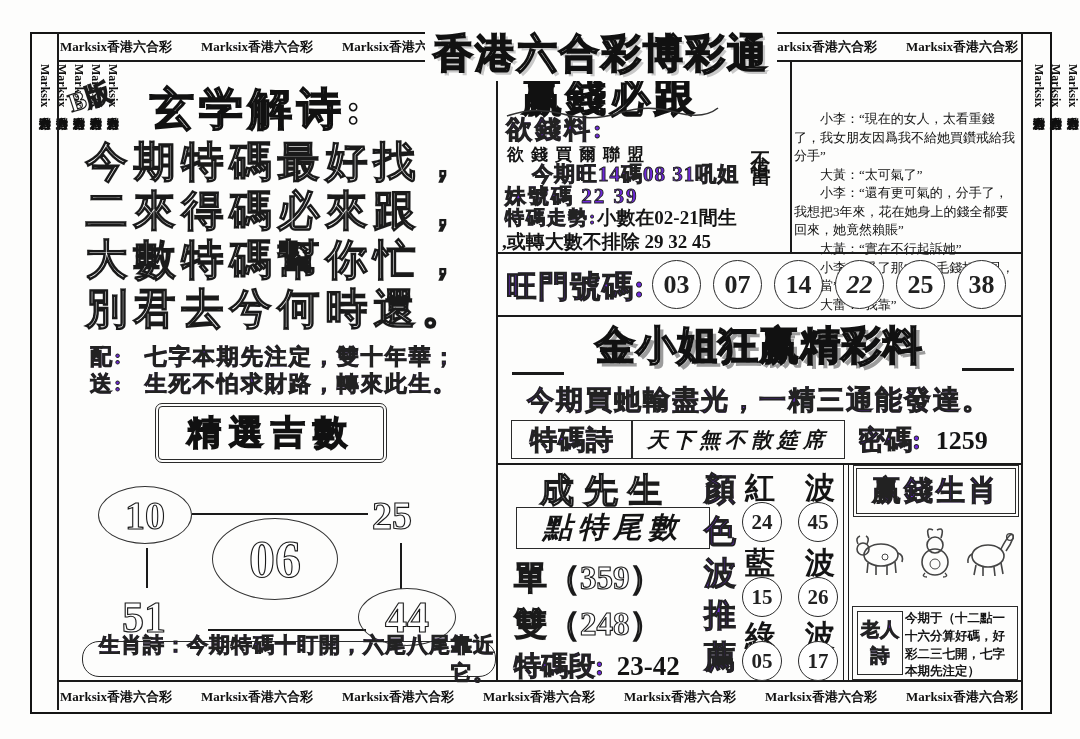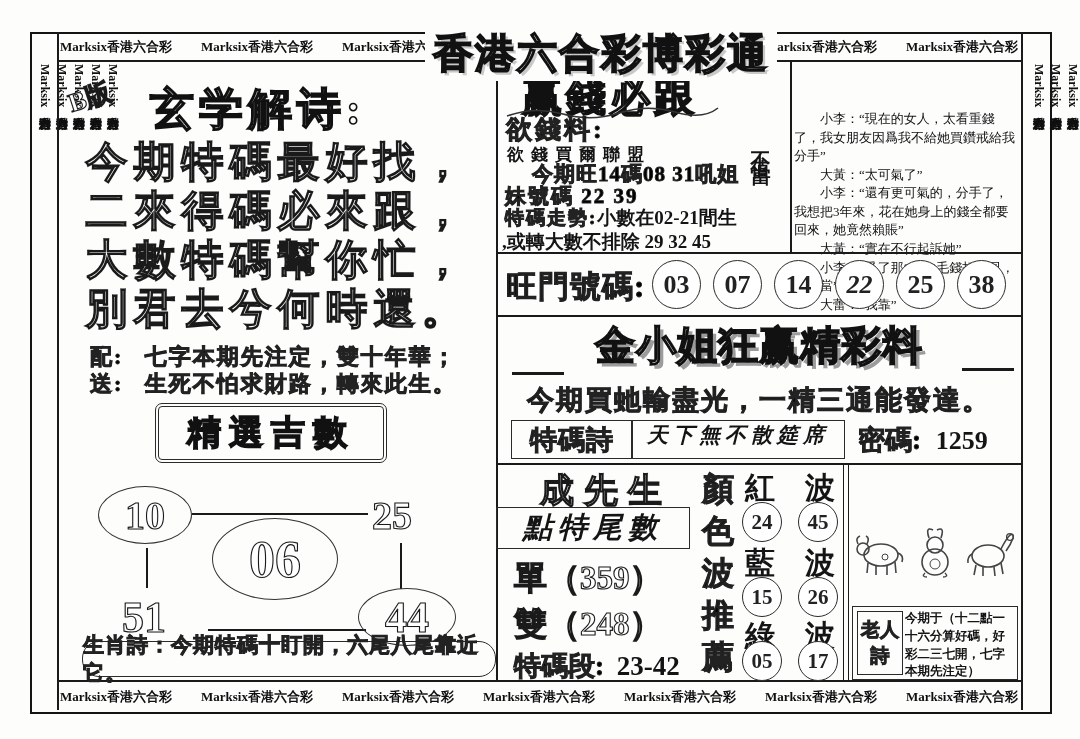--- a/index.html
+++ b/index.html
@@ -1,21 +1,21 @@
 <!DOCTYPE html>
 <html><head>
 <meta charset="utf-8">
 <style>
   html,body{margin:0;padding:0;background:#e8e8e6;}
   #canvas{position:relative;width:1080px;height:739px;background:#fdfdfc;overflow:hidden;
           font-family:"Liberation Serif","DejaVu Serif",serif;color:#161616;}
   .abs{position:absolute;}
   .ol{color:#fff;-webkit-text-stroke:1.1px #1a1a1a;text-shadow:0 0 1px #777;font-weight:700;}
   .ol2{color:#fff;-webkit-text-stroke:1.6px #111;font-weight:700;}
-  .ol-thin{color:#000000;-webkit-text-stroke:0.9px #222;font-weight:700;}
+  .ol-thin{color:#6d28d9;-webkit-text-stroke:0.9px #222;font-weight:700;text-align:right;}
   .solid{color:#141414;font-weight:700;}
   .hline{background:#1a1a1a;height:2px;}
   .vline{background:#1a1a1a;width:2px;}
   .frame{border:2px solid #141414;}
   .border-strip{display:flex;justify-content:space-between;font-weight:700;font-size:13px;color:#101010;}
   .vstrip{display:flex;flex-direction:column;justify-content:space-between;writing-mode:vertical-rl;
           font-weight:700;font-size:12px;color:#101010;}
   .vstrip span{display:block;}
   .circle-num{border:1.7px solid #2b2b2b;border-radius:50%;display:flex;align-items:center;
           justify-content:center;color:#222;font-weight:700;background:#fff;}
@@ -167,32 +167,32 @@
   <div class="abs hline" style="left:512px;top:372px;width:52px;height:3px;"></div>
   <div class="abs hline" style="left:962px;top:368px;width:52px;height:3px;"></div>
 
   <div class="abs" style="left:497px;top:382px;width:524px;text-align:center;">
     <span class="ol-thin" style="font-size:27px;letter-spacing:2px;">今期買虵輸盡光，一精三通能發達。</span>
   </div>
 
   <div class="abs box" style="left:511px;top:420px;width:120px;height:37px;display:flex;align-items:center;justify-content:center;">
     <span class="ol-thin" style="font-size:27px;letter-spacing:1px;">特碼詩</span>
   </div>
-  <div class="abs box" style="left:631px;top:420px;width:212px;height:37px;display:flex;align-items:flex-start;justify-content:center;">
+  <div class="abs box" style="left:631px;top:420px;width:212px;height:37px;display:flex;align-items:center;justify-content:center;">
     <span class="solid" style="font-size:21px;letter-spacing:5px;font-style:italic;">天下無不散筵席</span>
   </div>
   <div class="abs" style="left:858px;top:422px;font-size:27px;">
     <span class="ol-thin">密碼:</span>
     <span class="solid" style="margin-left:8px;font-size:26px;">1259</span>
   </div>
 
   <div class="abs hline" style="left:497px;top:463px;width:524px;height:1.5px;"></div>
 
   <div class="abs ol" style="left:540px;top:468px;font-size:34px;letter-spacing:10px;">成先生</div>
-  <div class="abs box" style="left:496px;top:507px;width:192px;height:40px;display:flex;align-items:flex-start;justify-content:center;">
+  <div class="abs box" style="left:516px;top:507px;width:192px;height:40px;display:flex;align-items:flex-start;justify-content:center;">
     <span class="solid" style="font-size:29px;letter-spacing:6px;font-style:italic;">點特尾數</span>
   </div>
   <div class="abs ol" style="left:514px;top:556px;font-size:33px;">單（359）</div>
   <div class="abs ol" style="left:514px;top:602px;font-size:33px;">雙（248）</div>
   <div class="abs" style="left:514px;top:648px;font-size:27px;">
     <span class="ol-thin">特碼段:</span>
     <span class="solid" style="margin-left:6px;">23-42</span>
   </div>
 
   <div class="abs" style="left:700px;top:468px;width:36px;text-align:center;">
@@ -224,20 +224,23 @@
     <span class="solid" style="font-size:30px;">波</span>
   </div>
   <div class="abs rowflex" style="left:742px;top:641px;width:96px;">
     <div class="circle-num" style="width:38px;height:38px;font-size:21px;">05</div>
     <div class="circle-num" style="width:38px;height:38px;font-size:21px;">17</div>
   </div>
 
   <div class="abs vline" style="left:843px;top:463px;height:217px;width:1.2px;"></div>
   <div class="abs vline" style="left:848px;top:463px;height:217px;width:1.2px;"></div>
 
+  <div class="abs dbox" style="left:856px;top:468px;width:158px;height:44px;display:flex;align-items:center;justify-content:center;">
+    <span class="ol-thin" style="font-size:29px;letter-spacing:3px;">赢錢生肖</span>
+  </div>
   <div class="abs rowflex" style="left:854px;top:528px;width:162px;">
     <svg width="52" height="48" viewBox="0 0 52 48">
       <ellipse cx="27" cy="26" rx="17" ry="11" fill="none" stroke="#444" stroke-width="1.6"></ellipse>
       <circle cx="9" cy="20" r="6" fill="none" stroke="#444" stroke-width="1.6"></circle>
       <path d="M4,15 Q1,9 6,7 M13,15 Q16,9 12,7" fill="none" stroke="#444" stroke-width="1.6"></path>
       <path d="M14,34 L13,44 M22,36 L22,46 M33,36 L33,46 M41,33 L42,44" stroke="#444" stroke-width="1.6"></path>
       <path d="M44,24 Q50,26 48,33" fill="none" stroke="#444" stroke-width="1.6"></path>
       <circle cx="31" cy="28" r="3" fill="none" stroke="#444" stroke-width="1"></circle>
     </svg>
     <svg width="44" height="50" viewBox="0 0 44 50">

